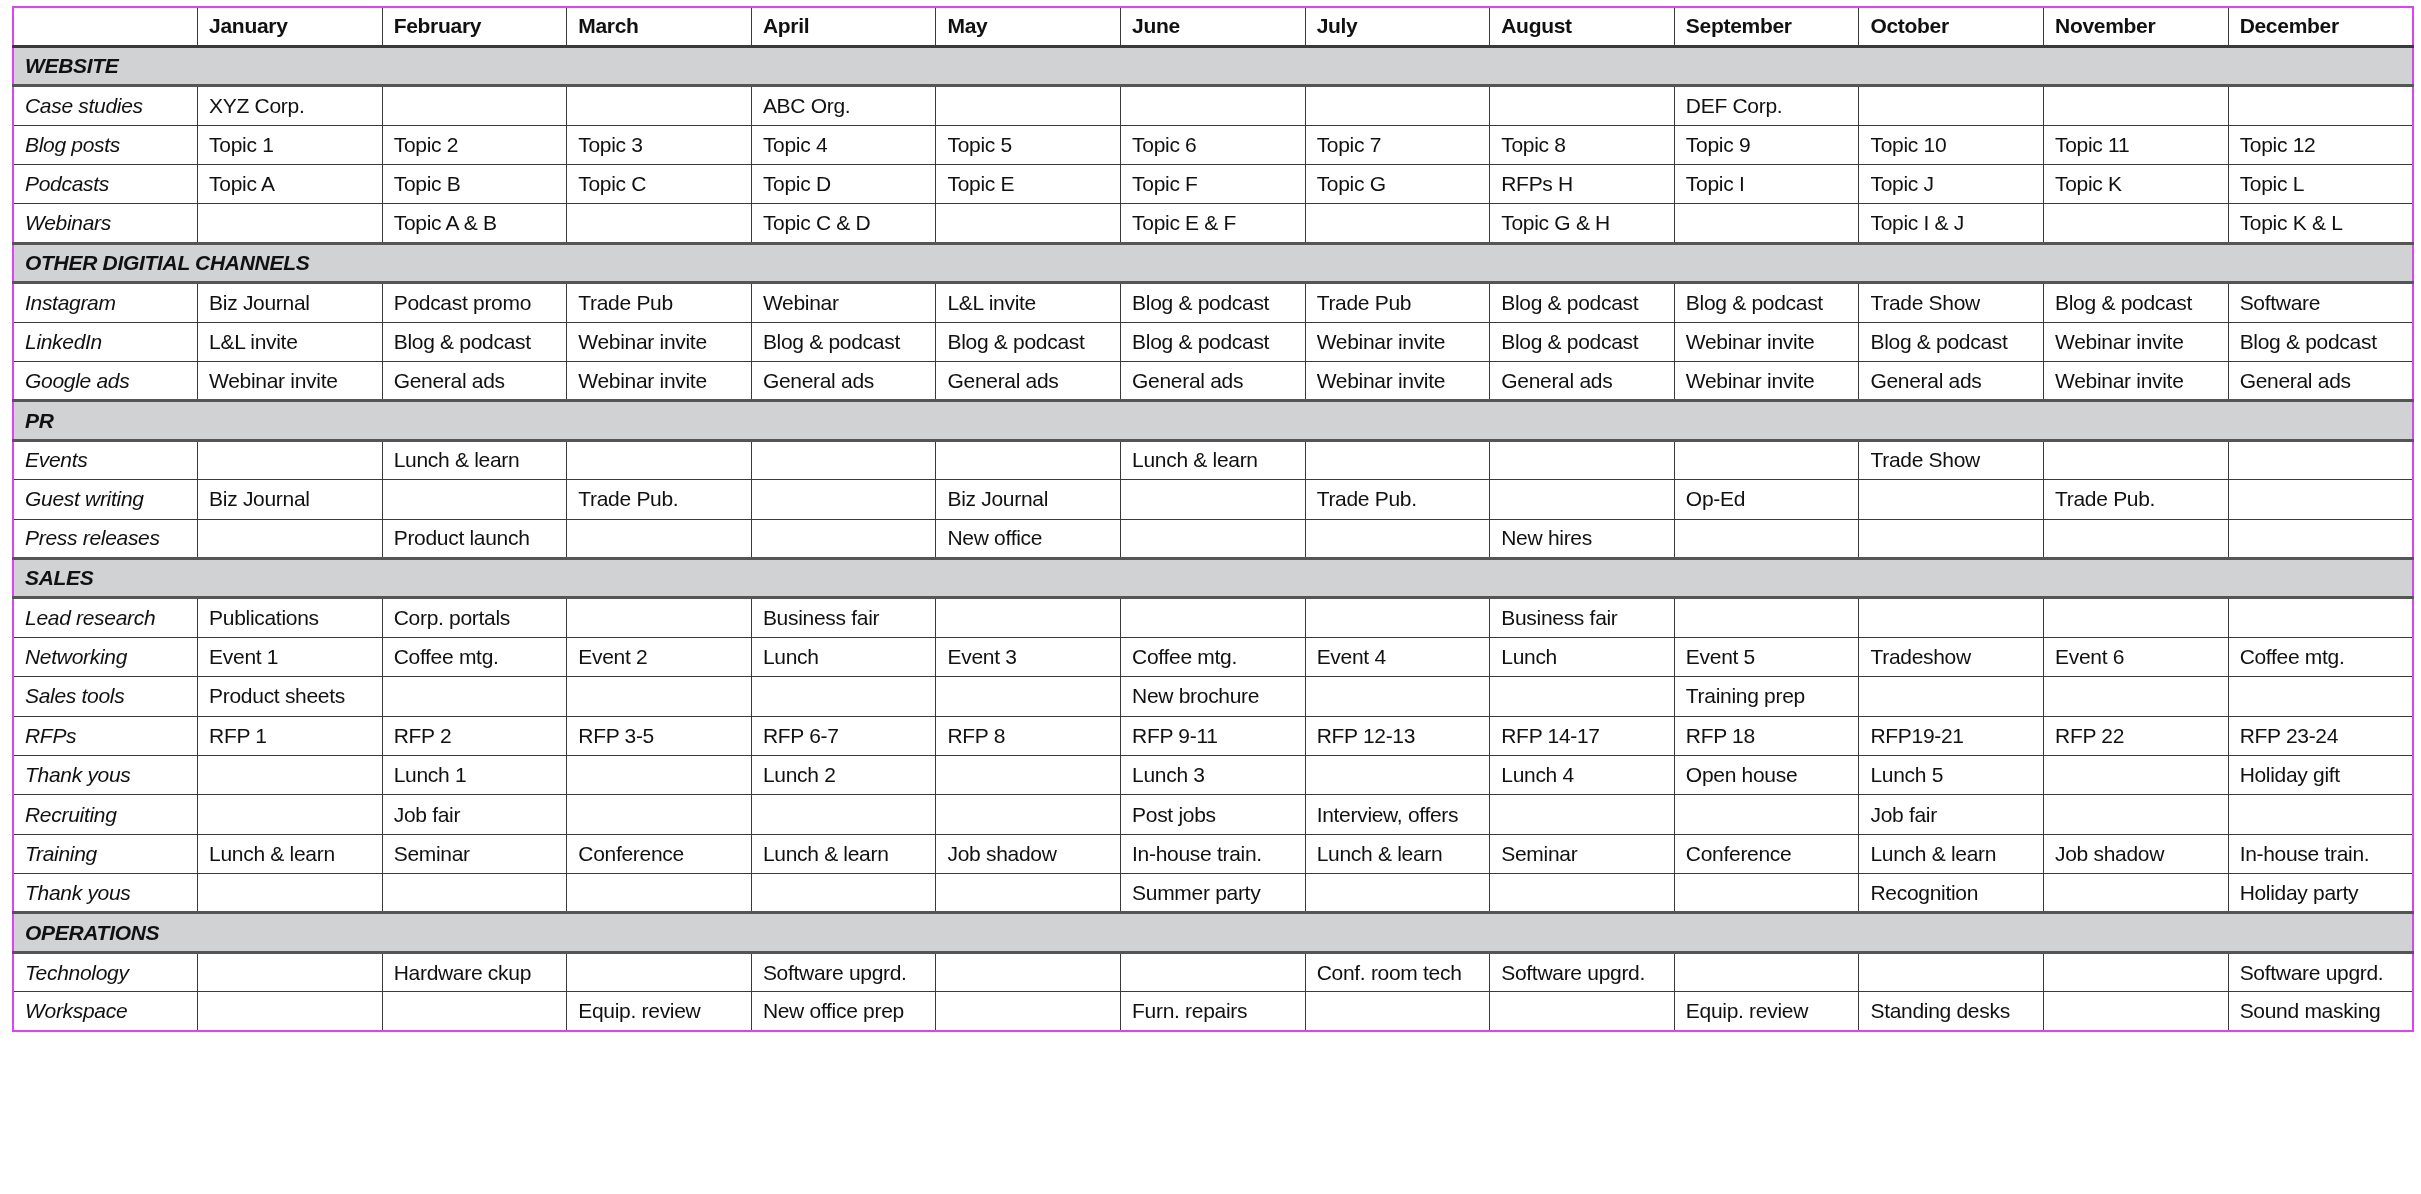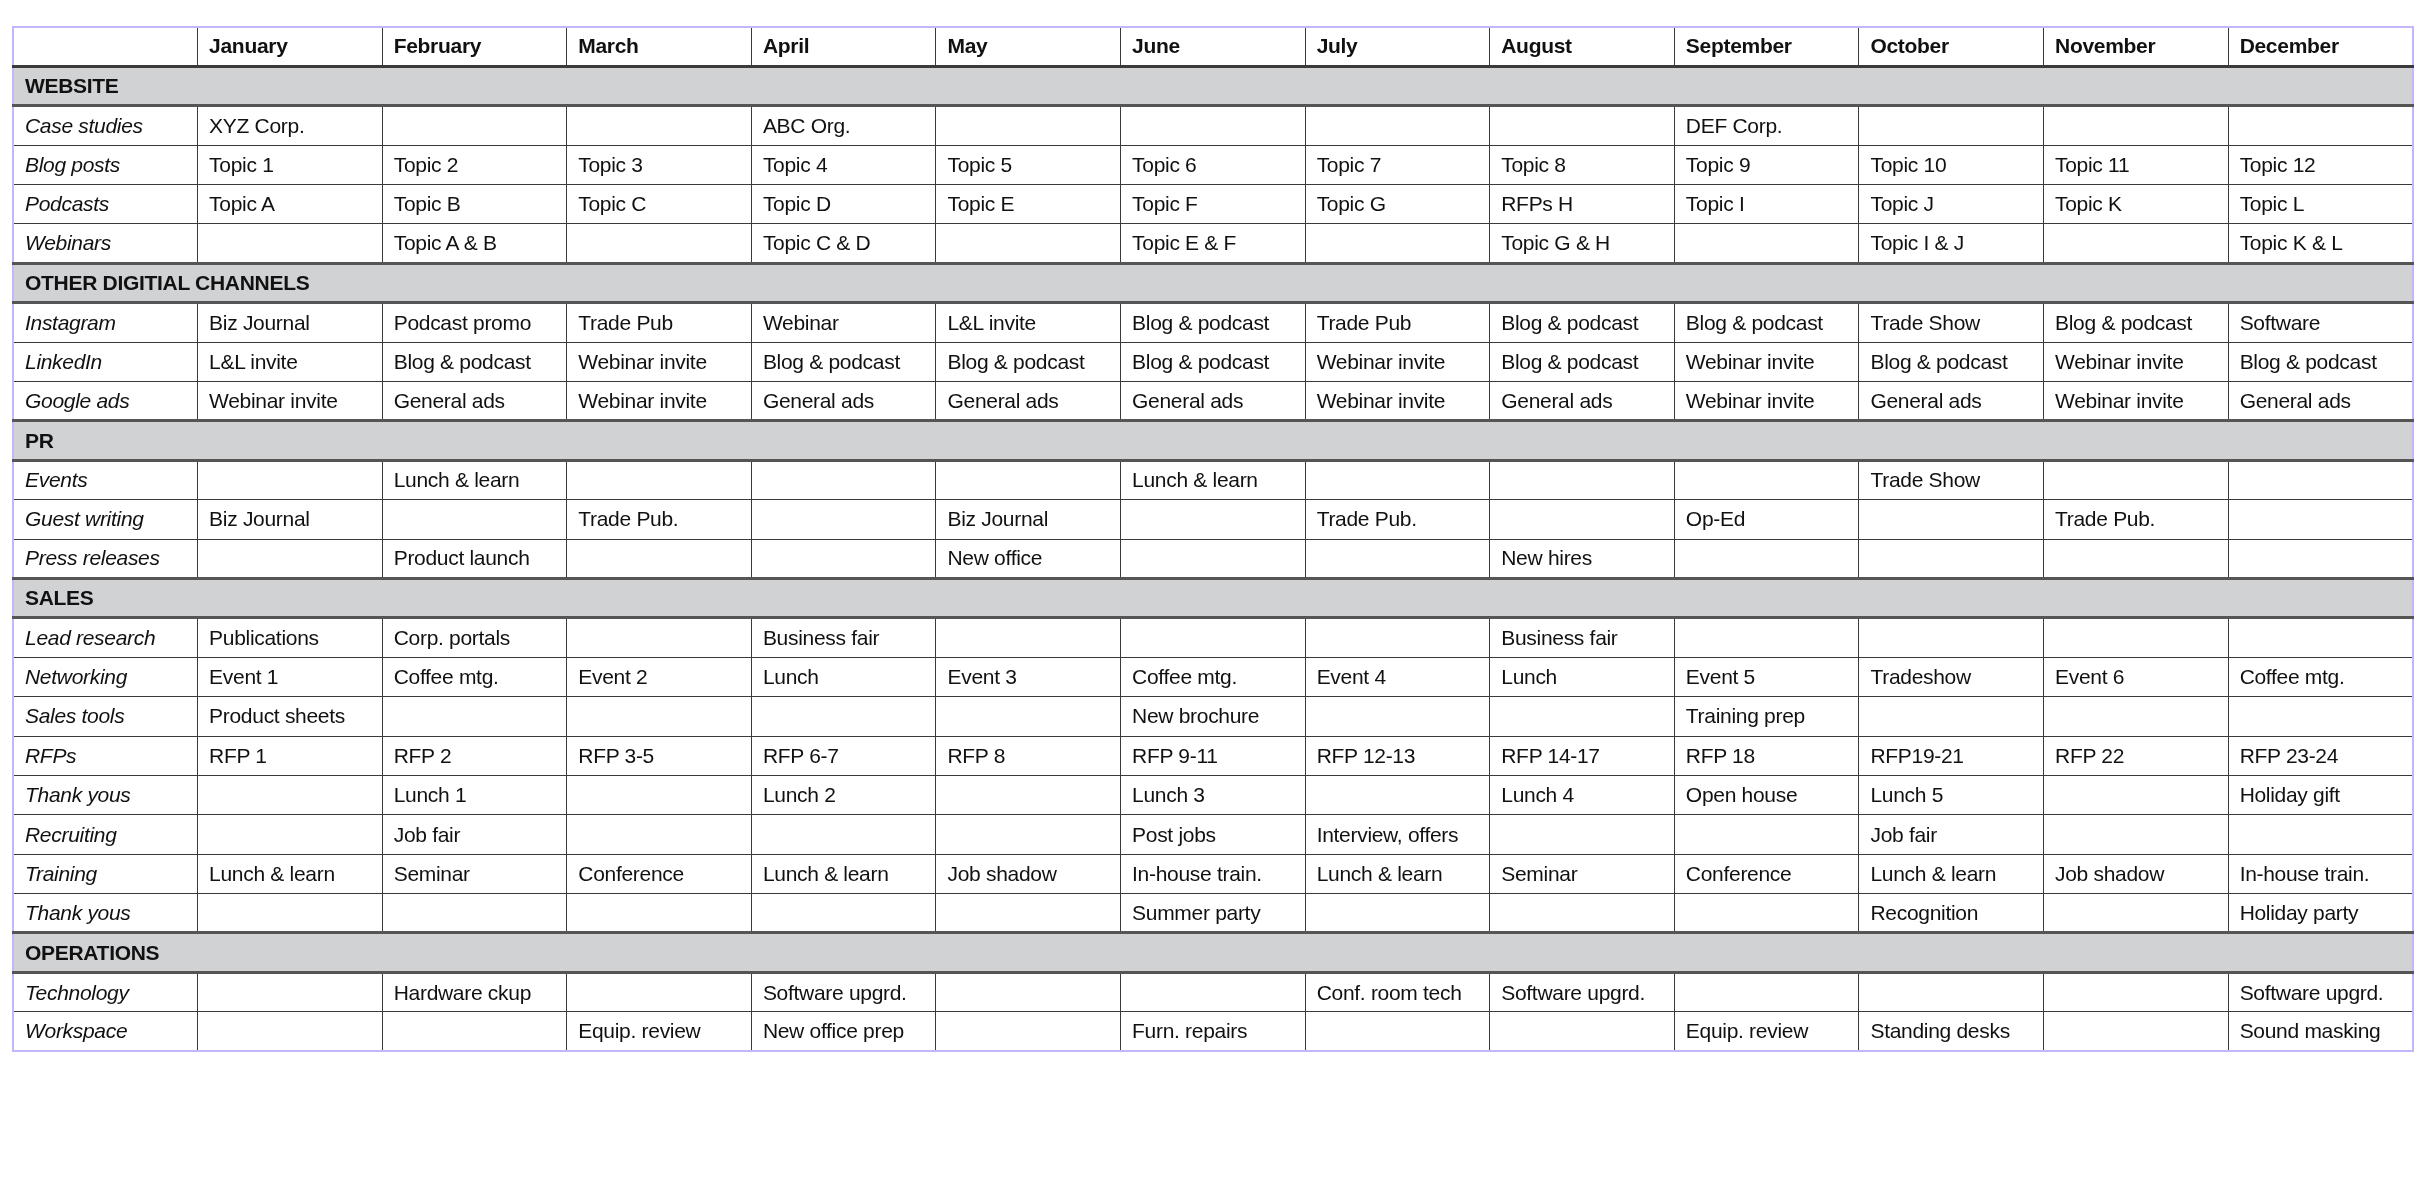--- a/index.html
+++ b/index.html
@@ -1,34 +1,34 @@
 <!DOCTYPE html>
 <html><head>
 <meta charset="utf-8">
 <style>
   html, body { margin: 0; padding: 0; background: #ffffff; }
   body { width: 2421px; height: 1194px; position: relative; overflow: hidden;
          font-family: "Liberation Sans", sans-serif; color: #111; }
   #calendar {
-    position: absolute; left: 12px; top: 26px;
+    position: absolute; left: 12px; top: 6px;
     width: 2400px; border-collapse: collapse; table-layout: fixed;
-    border: 2px solid #c4b5fd;
+    border: 2px solid #d946ef;
   }
   #calendar col { width: 184.6px; }
   #calendar td, #calendar th {
     height: 39.4px; padding: 0 0 0 11px; border: 1.5px solid #3a3a3a;
     font-size: 21px; text-align: left; vertical-align: middle;
     white-space: nowrap; overflow: hidden; box-sizing: border-box;
     font-weight: normal; letter-spacing: -0.3px;
   }
   #calendar thead th { font-weight: bold; border-bottom: 3px solid #3a3a3a; }
   #calendar tr.section td {
     background: #d1d2d4; font-weight: bold; text-transform: none;
     border-left: 1.5px solid #3a3a3a; border-right: 1.5px solid #3a3a3a;
-    border-top: 3px solid #555; border-bottom: 3px solid #555;
+    border-top: 3px solid #555; border-bottom: 3px solid #555; font-style: italic;
   }
   #calendar td.row-label { color: #111; font-style: italic; }
 </style>
 </head>
 <body>
 
 <table id="calendar">
   <colgroup id="cols">
       <col>
       <col>

